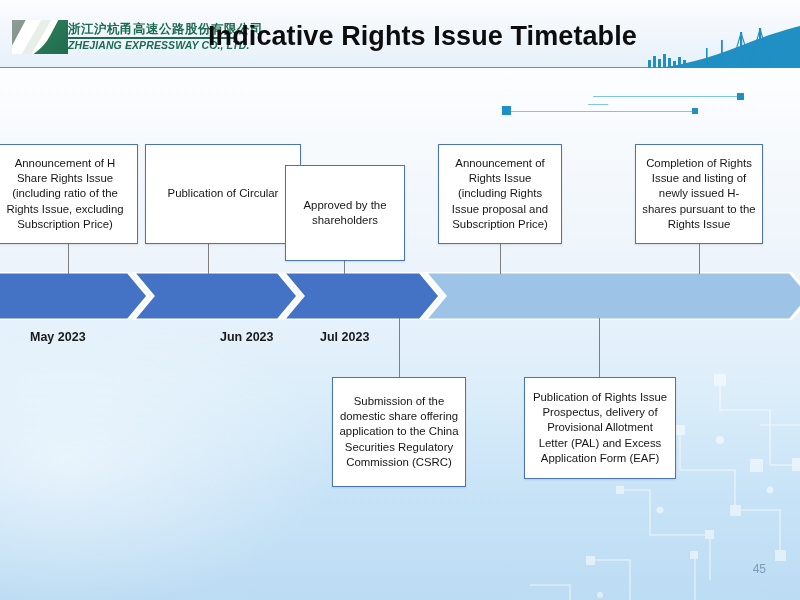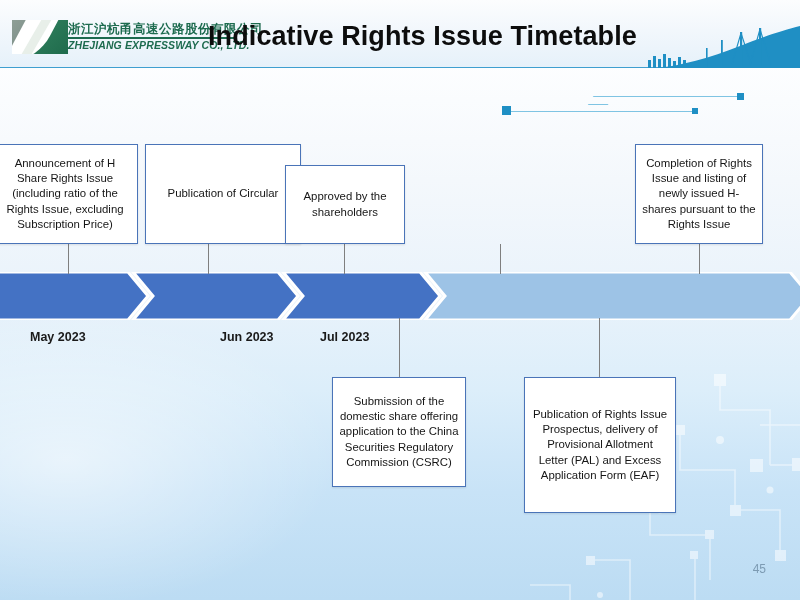--- a/index.html
+++ b/index.html
@@ -175,21 +175,22 @@
   <div class="conn" style="left:208px;top:244px;height:30px;"></div>
   <div class="conn" style="left:344px;top:244px;height:30px;"></div>
   <div class="conn" style="left:500px;top:244px;height:30px;"></div>
   <div class="conn" style="left:699px;top:244px;height:30px;"></div>
 
   <div class="conn" style="left:399px;top:318px;height:60px;"></div>
   <div class="conn" style="left:599px;top:318px;height:60px;"></div>
 
   <div class="box" style="left:-8px;top:144px;width:146px;height:100px;">Announcement of H Share Rights Issue (including ratio of the Rights Issue, excluding Subscription Price)</div>
   <div class="box" style="left:145px;top:144px;width:156px;height:100px;">Publication of Circular</div>
-  <div class="box" style="left:285px;top:165px;width:120px;height:79px;">Approved by the shareholders</div>
+  <div class="box" style="left:285px;top:165px;width:120px;height:96px;">Approved by the shareholders</div>
+  <div class="box" style="left:438px;top:144px;width:124px;height:100px;">Announcement of Rights Issue (including Rights Issue proposal and Subscription Price)</div>
   <div class="box" style="left:332px;top:377px;width:134px;height:110px;">Submission of the domestic share offering application to the China Securities Regulatory Commission (CSRC)</div>
 
   <div class="box" style="left:635px;top:144px;width:128px;height:100px;">Completion of Rights Issue and listing of newly issued H-shares pursuant to the Rights Issue</div>
-  <div class="box" style="left:524px;top:377px;width:152px;height:136px;">Publication of Rights Issue Prospectus, delivery of Provisional Allotment Letter (PAL) and Excess Application Form (EAF)</div>
+  <div class="box" style="left:524px;top:377px;width:152px;height:102px;">Publication of Rights Issue Prospectus, delivery of Provisional Allotment Letter (PAL) and Excess Application Form (EAF)</div>
 
   <div class="pageNum">45</div>
 
 </div>
 
 </body></html>

